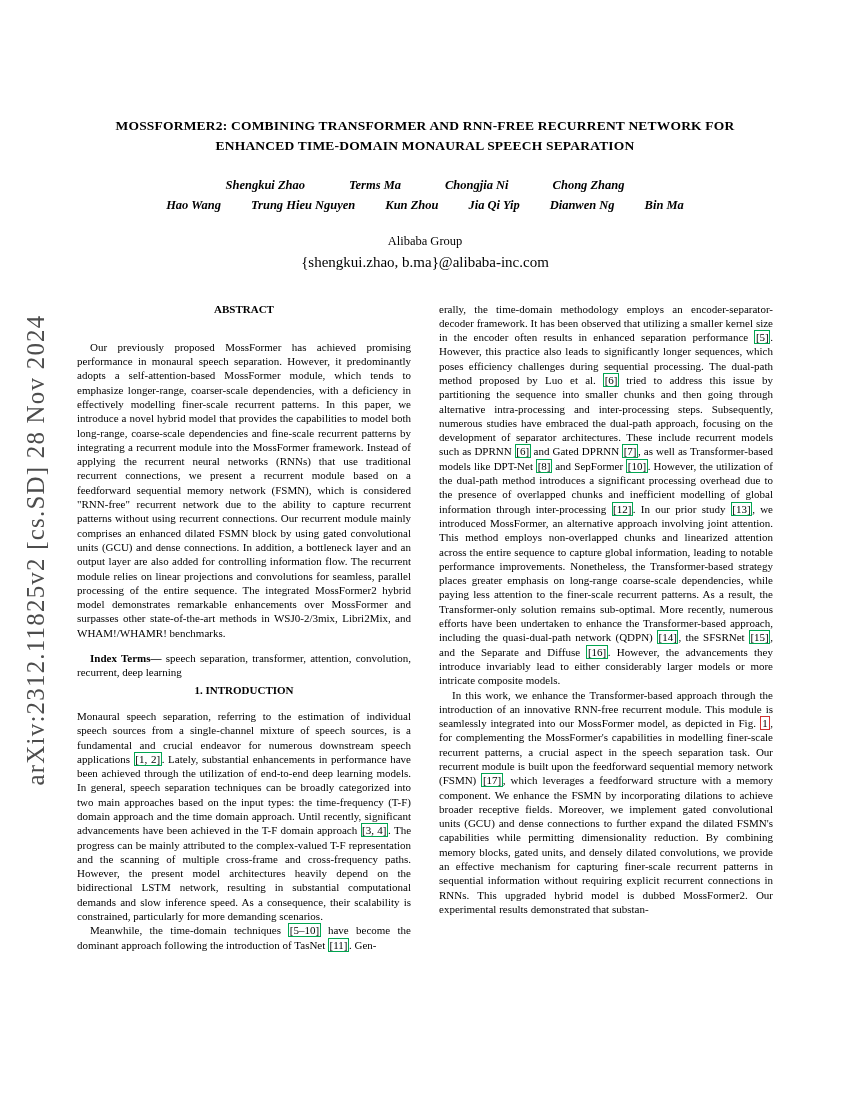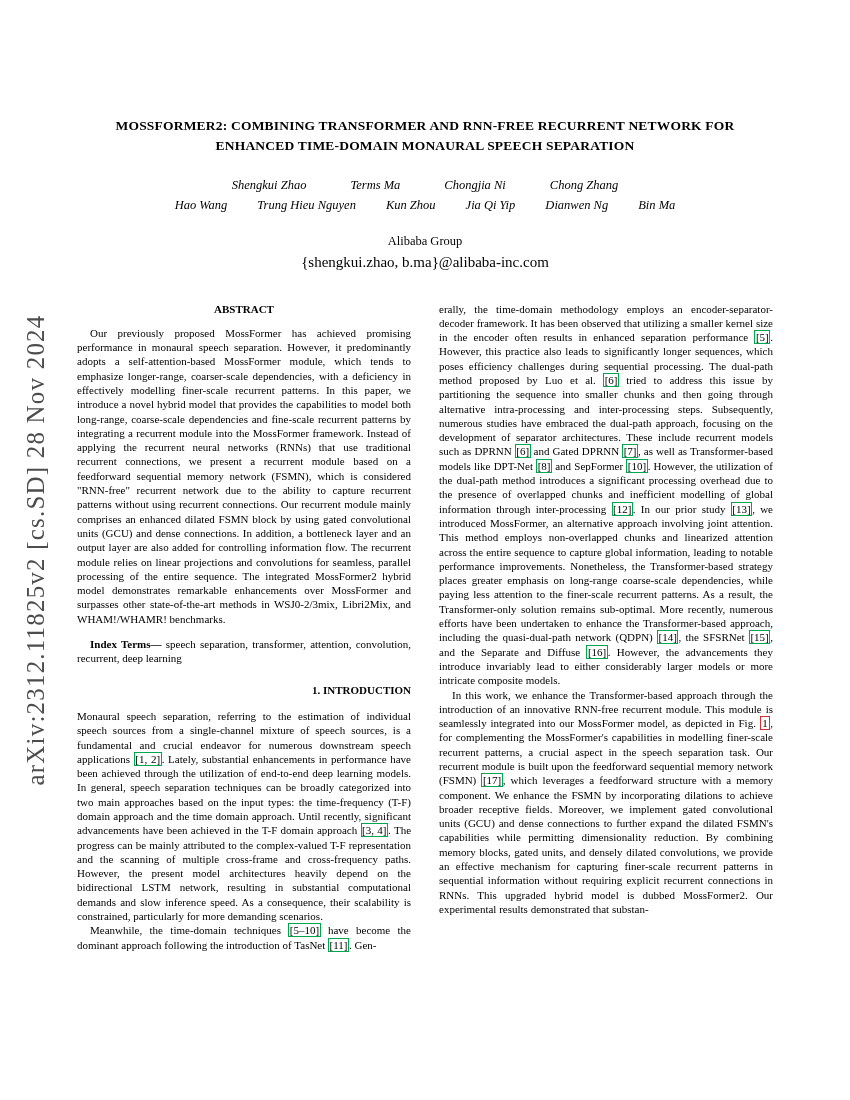--- a/index.html
+++ b/index.html
@@ -34,20 +34,21 @@
     max-width: 640px;
     margin: 0 auto;
     line-height: 1.5;
     letter-spacing: 0.2px;
   }
   .authors-row {
     display: flex;
     justify-content: center;
     font-style: italic;
     font-size: 12.5px;
+    font-weight: bold;
   }
   .authors-row.row1 { margin-top: 21px; gap: 44px; }
   .authors-row.row2 { margin-top: 5px; gap: 30px; }
   .affiliation { margin-top: 21px; font-size: 12.5px; }
   .email { margin-top: 5px; font-size: 15px; }
   .columns {
     display: flex;
     gap: 28px;
     padding: 0 77px;
     margin-top: 31px;
@@ -56,23 +57,23 @@
     width: 334px;
     font-size: 11px;
     line-height: 14.3px;
     text-align: justify;
     hyphens: none;
   }
   .heading-center {
     text-align: center;
     font-weight: bold;
     font-size: 11px;
-    margin-bottom: 10px;
+    margin-bottom: 24px;
   }
-  .section-heading { margin-top: 17px; margin-bottom: 12px; text-align: right; }
+  .section-heading { margin-top: 3px; margin-bottom: 12px; }
   .col p { text-align: justify; }
   p.indent { text-indent: 13px; }
   .index-terms { margin-top: 11px; text-indent: 13px; }
   .index-label { font-weight: bold; }
   .cite {
     border: 1px solid #00a550;
     padding: 0 0.5px;
     line-height: 1;
   }
   .figref {

